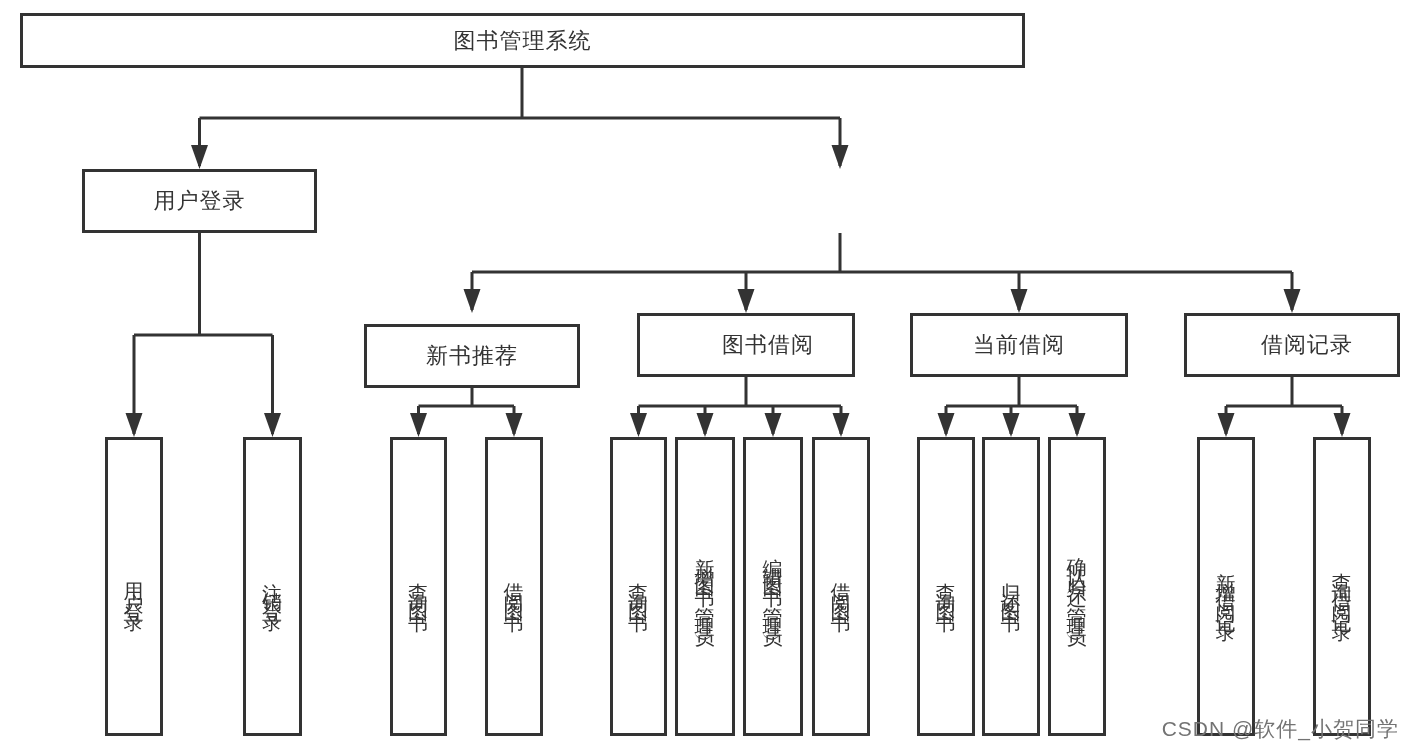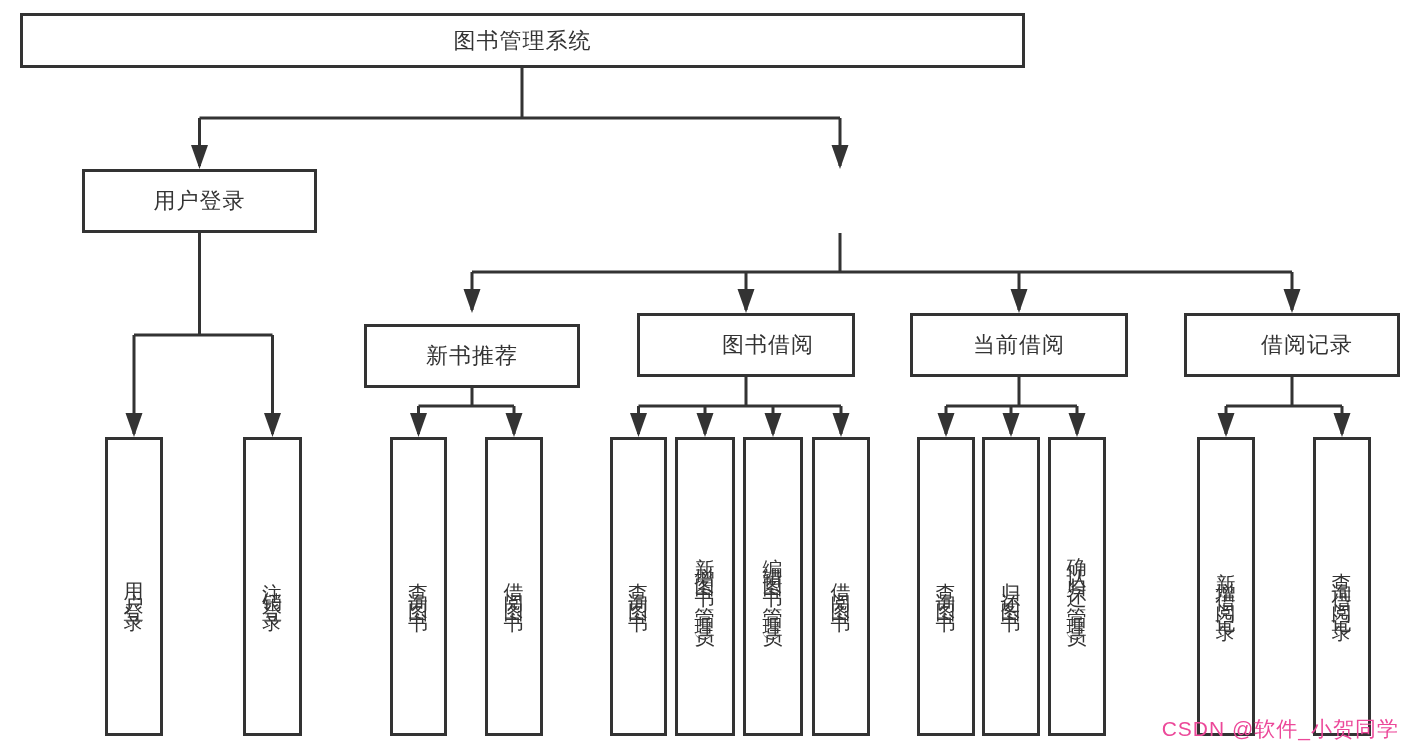--- a/index.html
+++ b/index.html
@@ -28,21 +28,21 @@
     writing-mode:vertical-rl;
     text-orientation:mixed;
     letter-spacing:10px;
     line-height:1;
     white-space:nowrap;
   }
   #watermark{
     position:absolute;
     right:6px;bottom:4px;
     font-size:21px;
-    color:#ec4899;
+    color:#737373;
     letter-spacing:1px;
     z-index:5;
   }
 </style>
 </head>
 <body>
 
 <div id="stage">
 
   <svg id="wires" viewBox="0 0 1405 747" xmlns="http://www.w3.org/2000/svg">

